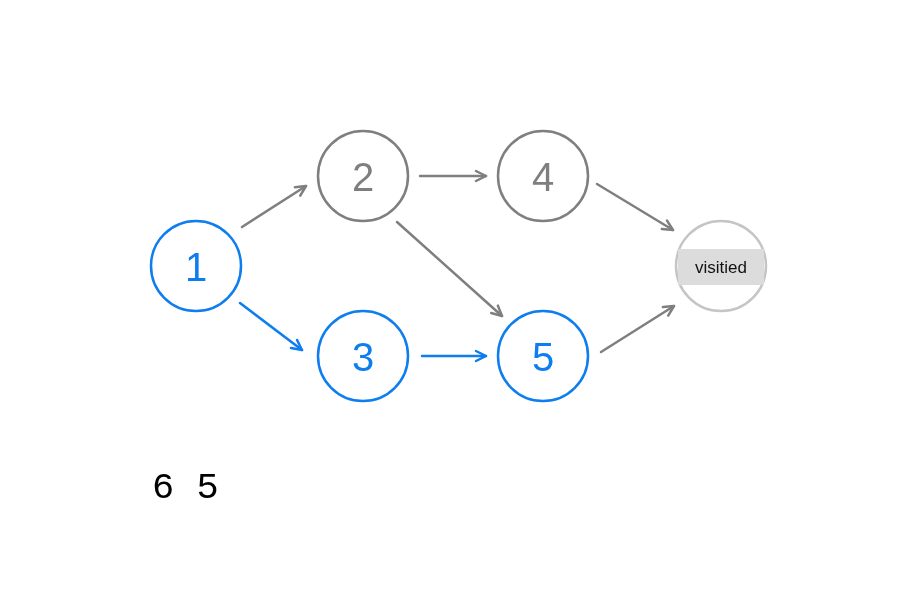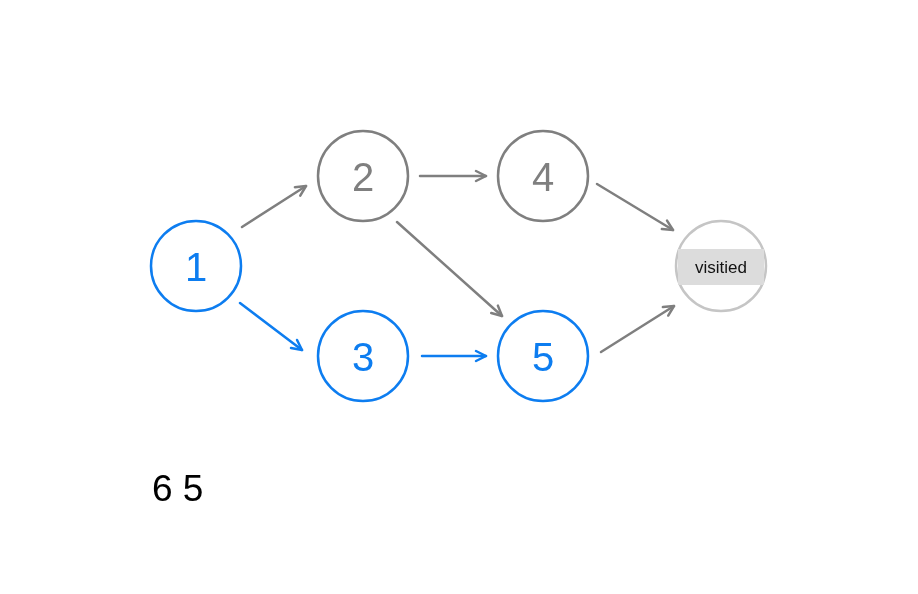--- a/index.html
+++ b/index.html
@@ -20,21 +20,21 @@
     left: 0;
     top: 0;
   }
   .output {
     position: absolute;
     left: 152px;
     top: 470px;
     font-size: 37px;
     line-height: 1;
     color: #000000;
-    font-family: Liberation Sans, sans-serif;
+    font-family: Liberation Mono, monospace;
     white-space: pre;
   }
 </style>
 </head>
 <body>
 
 <div class="stage">
   <svg width="918" height="594" viewBox="0 0 918 594" xmlns="http://www.w3.org/2000/svg">
       <defs>
         <marker id="arrow-active" markerUnits="userSpaceOnUse" markerWidth="16" markerHeight="16" refX="12" refY="7" orient="auto">

